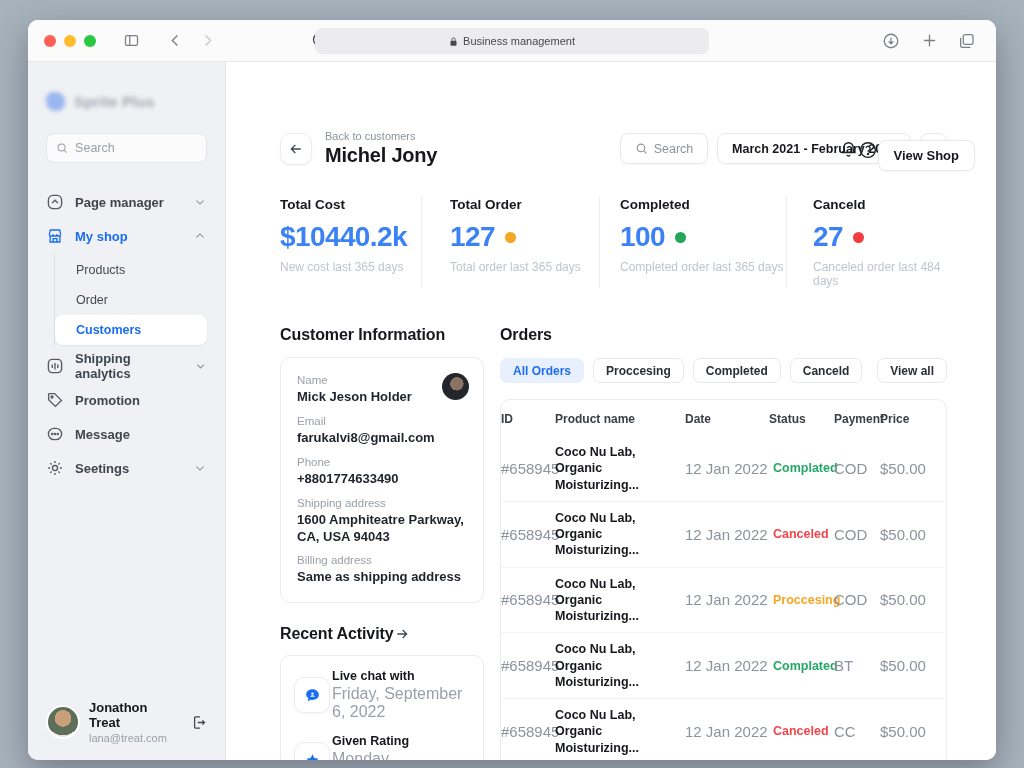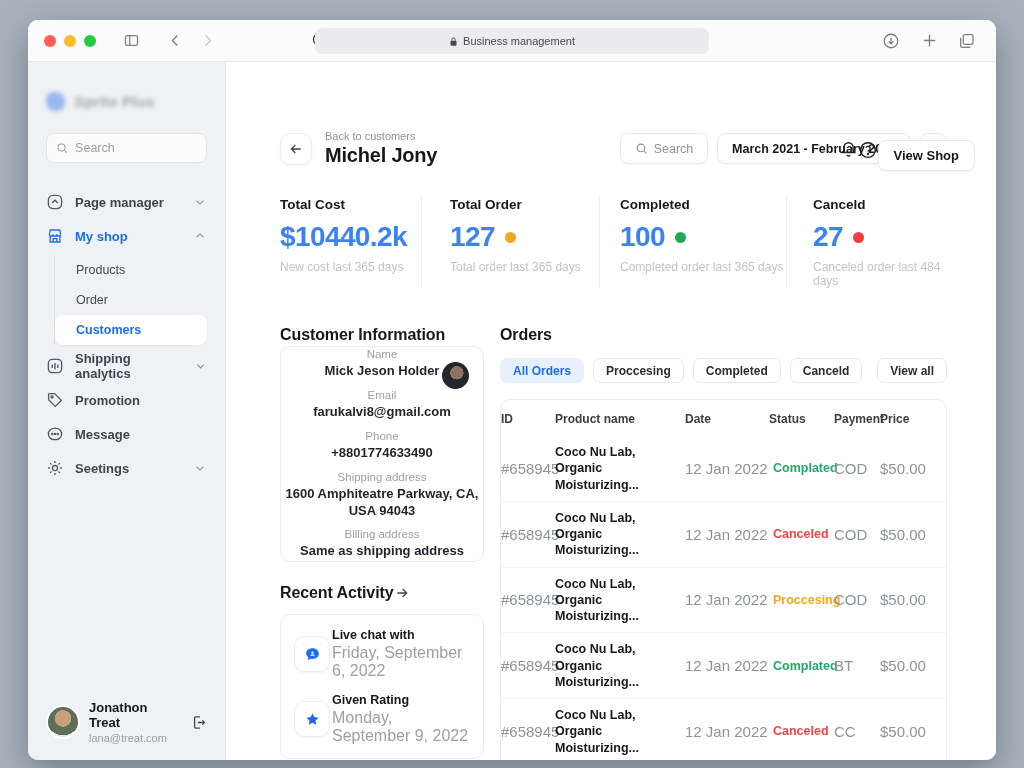--- a/index.html
+++ b/index.html
@@ -74,21 +74,21 @@
   .dot{width:11px;height:11px;border-radius:50%;display:none;}
   .dot[data-dot]{display:inline-block;}
   .dot[data-dot="orange"]{background:var(--dot-orange);} .dot[data-dot="green"]{background:var(--dot-green);} .dot[data-dot="red"]{background:var(--dot-red);}
   .stat .sub{font-size:12px;color:var(--faint);}
   .s1{width:142px;} .s2{width:178px;padding-left:28px;} .s3{width:187px;padding-left:20px;} .s4{flex:1;padding-left:26px;}
   
   .cols{margin-top:38px;display:flex;gap:16px;}
   .leftcol{width:204px;flex:none;}
   .rightcol{flex:1;min-width:0;}
   .sec-title{font-size:16px;font-weight:700;color:var(--ink);letter-spacing:-.1px;}
-  .info-card{margin-top:2px;border:1px solid var(--line);border-radius:10px;padding:1px;position:relative;text-align:center;}
+  .info-card{margin-top:13px;border:1px solid var(--line);border-radius:10px;padding:16px;position:relative;}
   .cust-avatar{position:absolute;top:15px;right:14px;width:27px;height:27px;border-radius:50%;background:radial-gradient(circle at 55% 40%,#8a7364 0 30%,#23262b 31%);}
   .field{margin-bottom:9px;}
   .field:last-child{margin-bottom:0;}
   .field .fl{font-size:11.5px;color:var(--mut-2);margin-bottom:3px;}
   .field .fv{font-size:13px;font-weight:600;color:#1f242b;line-height:1.3;}
   .ra-head{margin-top:22px;display:flex;align-items:center;justify-content:flex-start;}
   .ra-card{margin-top:12px;border:1px solid var(--line);border-radius:10px;padding:13px 13px;}
   .ra-item{display:flex;align-items:center;gap:2px;}
   .ra-item + .ra-item{margin-top:13px;}
   .ra-icbox{width:36px;height:36px;border:1px solid var(--line);border-radius:10px;display:flex;align-items:center;justify-content:center;color:var(--accent);box-shadow:0 1px 2px rgba(20,30,40,.05);flex:none;}

